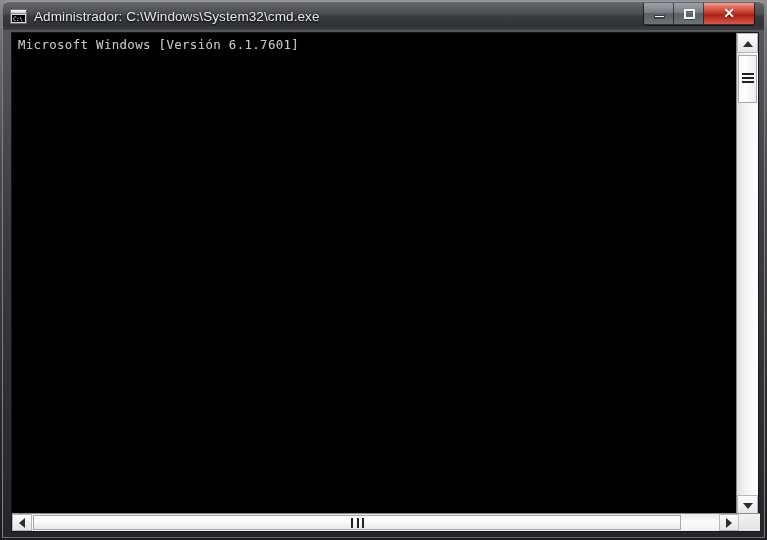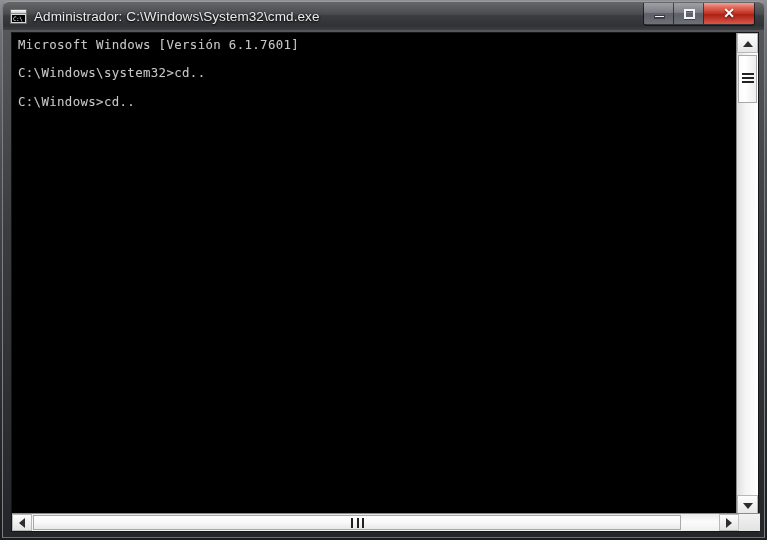--- a/index.html
+++ b/index.html
@@ -317,23 +317,21 @@
       </div>
     </div>
   </div>
 
   <div id="client">
     <div id="inner">
 
       <div id="console">
         <div class="cline">Microsoft Windows [Versión 6.1.7601]</div>
         <div class="cline blank"></div>
-        <div class="cline">C:\Windows\system32&gt;cd..</div>
         <div class="cline blank"></div>
-        <div class="cline">C:\Windows&gt;cd..</div>
         <div class="cline blank"></div>
       </div>
 
       <div id="vscroll">
         <div id="vs-track-gap"></div>
         <div class="vs-btn" id="vs-up">
           <span class="arrow-up"></span>
         </div>
         <div id="vs-thumb">
           <span class="grip">

